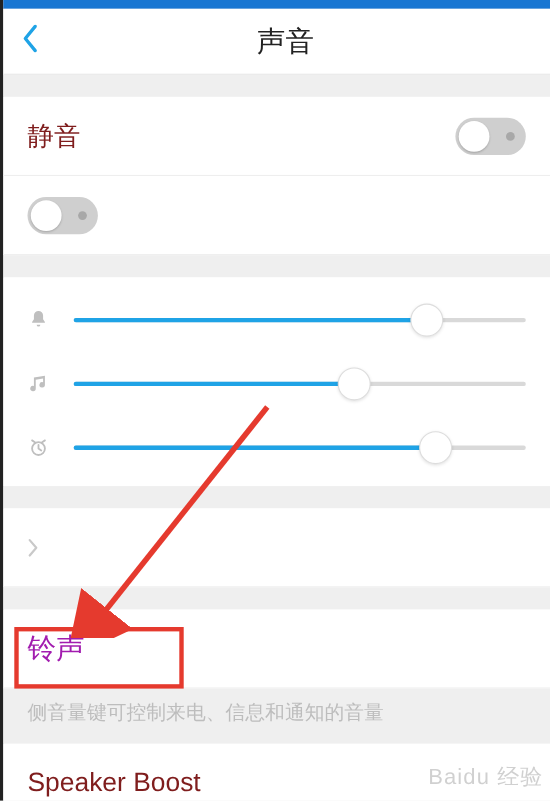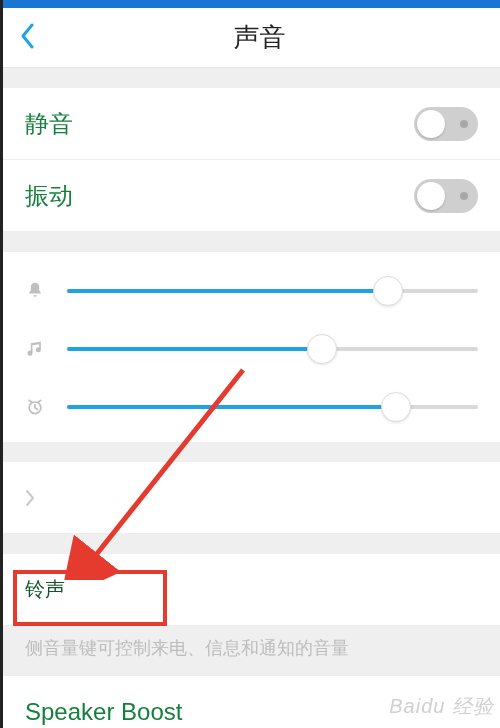--- a/index.html
+++ b/index.html
@@ -8,22 +8,22 @@
   .statusbar { height: 8px; background: #1976d2; }
   .header { height: 60px; background: #fff; display: flex; align-items: center; position: relative; border-bottom: 1px solid #e6e6e6; }
   .back { width: 50px; height: 60px; display: flex; align-items: center; justify-content: center; }
   .back svg { width: 16px; height: 26px; }
   .title { position: absolute; left: 16px; right: 0; text-align: center; font-size: 26px; font-weight: 500; color: #222; pointer-events: none; }
 
   .gap { height: 20px; background: #efefef; }
 
   .row { background: #fff; height: 72px; display: flex; align-items: center; padding: 0 22px; border-bottom: 1px solid #eee; position: relative; }
   .row:last-child { border-bottom: none; }
-  .row-label { font-size: 24px; color: #15803d; flex: 1; }
-  .row-value { font-size: 20px; color: #14532d; margin-right: 6px; }
+  .row-label { font-size: 24px; color: #7f1d1d; flex: 1; }
+  .row-value { font-size: 26px; color: #a21caf; margin-right: 6px; }
   .chevron svg { width: 10px; height: 18px; display: block; }
 
   .toggle { width: 64px; height: 34px; background: #cfcfcf; border-radius: 17px; position: relative; }
   .toggle .knob { position: absolute; width: 28px; height: 28px; background: #fff; border-radius: 50%; top: 3px; left: 3px; box-shadow: 0 1px 2px rgba(0,0,0,0.2); }
   .toggle .dot { position: absolute; width: 8px; height: 8px; background: #a8a8a8; border-radius: 50%; top: 13px; right: 10px; }
 
   .sliders { background: #fff; padding: 10px 22px 6px; }
   .slider-row { display: flex; align-items: center; height: 58px; }
   .slider-icon { width: 30px; display: flex; align-items: center; color: #bfbfbf; }
   .slider-icon svg { width: 20px; height: 20px; }
@@ -31,21 +31,21 @@
   .track { position: absolute; top: 50%; left: 0; right: 0; height: 4px; background: #d9d9d9; border-radius: 2px; transform: translateY(-50%); }
   .fill { position: absolute; top: 50%; left: 0; height: 4px; background: #1fa3e6; border-radius: 2px; transform: translateY(-50%); }
   .thumb { position: absolute; top: 50%; width: 30px; height: 30px; background: #fff; border: 1px solid #ddd; border-radius: 50%; transform: translate(-50%, -50%); box-shadow: 0 1px 3px rgba(0,0,0,0.12); }
 
   .subtext { padding: 10px 22px 16px; font-size: 18px; color: #bdbdbd; background: #efefef; }
 
   .highlight-box { position: absolute; border: 4px solid #e53a2e; pointer-events: none; }
 
   .arrow-svg { position: absolute; pointer-events: none; }
 
-  .watermark { position: absolute; right: 6px; bottom: 8px; color: rgba(120,120,120,0.35); font-size: 20px; font-style: italic; pointer-events: none; letter-spacing: 1px; margin-top: 28px; }
+  .watermark { position: absolute; right: 6px; bottom: 8px; color: rgba(120,120,120,0.35); font-size: 20px; pointer-events: none; letter-spacing: 1px; margin-top: 28px; }
 </style>
 </head>
 <body>
 
 <div class="screen">
   <div class="statusbar"></div>
 
   <div class="header">
     <div class="back">
       <span>
@@ -61,21 +61,20 @@
 
   <div class="row">
     <div class="row-label">静音</div>
     <div class="toggle">
       <div class="knob"></div>
       <div class="dot"></div>
     </div>
   </div>
 
   <div class="row">
-    <div class="row-label">振动</div>
     <div class="toggle">
       <div class="knob"></div>
       <div class="dot"></div>
     </div>
   </div>
 
   <div class="gap"></div>
 
   <div class="sliders">
     <div class="slider-row">

